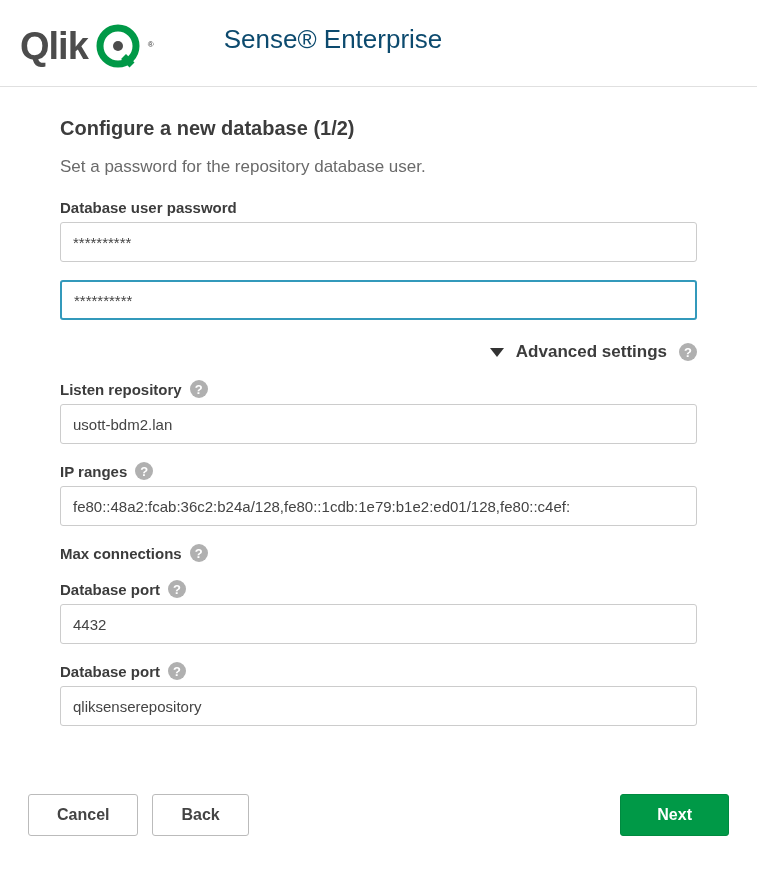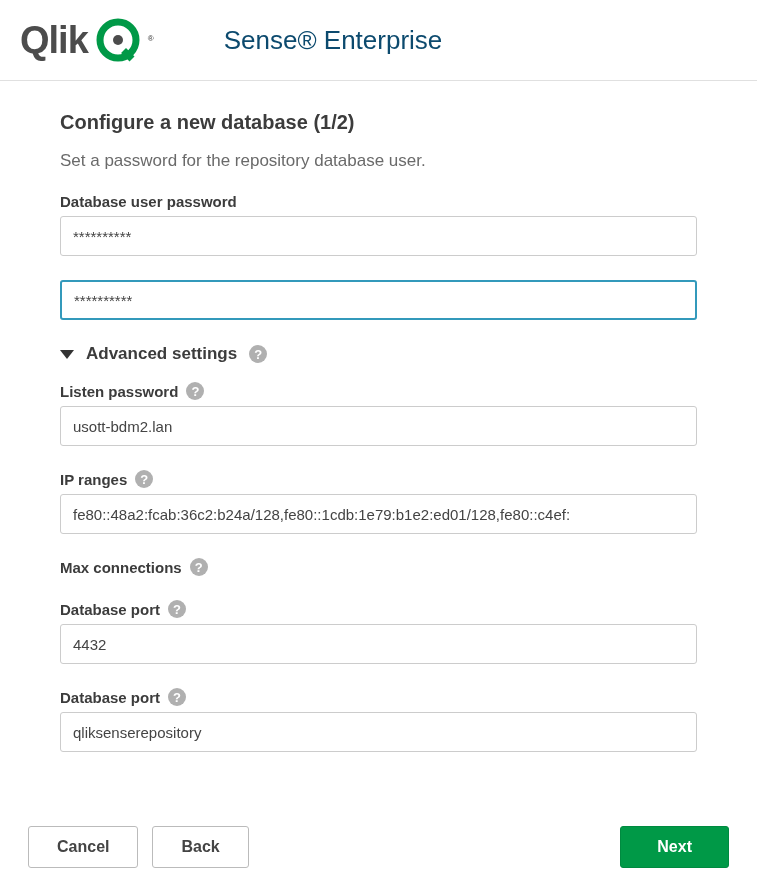--- a/index.html
+++ b/index.html
@@ -4,22 +4,22 @@
 <style>
   * { box-sizing: border-box; margin: 0; padding: 0; }
   body {
     font-family: Arial, Helvetica, sans-serif;
     color: #333;
     background: #fff;
     width: 757px;
   }
   .header {
     display: flex;
-    align-items: center;
-    padding: 18px 20px 18px 20px;
+    align-items: flex-start;
+    padding: 24px 20px 18px 20px;
     border-bottom: 1px solid #e0e0e0;
   }
   .logo {
     display: flex;
     align-items: center;
     gap: 8px;
   }
   .logo-text {
     font-size: 38px;
     font-weight: 800;
@@ -45,21 +45,21 @@
     color: #3c3c3c;
     margin-bottom: 12px;
   }
   .page-subtitle {
     font-size: 17px;
     color: #6a6a6a;
     margin-bottom: 22px;
     margin-top: 17px;
   }
   .field {
-    margin-bottom: 24px;
+    margin-bottom: 18px;
   }
   .field-label {
     font-size: 15px;
     font-weight: 700;
     color: #3c3c3c;
     margin-bottom: 6px;
     display: flex;
     align-items: center;
     gap: 8px;
   }
@@ -75,20 +75,21 @@
     outline: none;
   }
   .input.focused {
     border: 2px solid #3399bb;
   }
   .section-header {
     display: flex;
     align-items: center;
     gap: 12px;
     margin: 22px 0 18px 0;
+    justify-content: flex-end;
   }
   .caret {
     width: 0;
     height: 0;
     border-left: 7px solid transparent;
     border-right: 7px solid transparent;
     border-top: 9px solid #333;
   }
   .section-title {
     font-size: 17px;
@@ -170,21 +171,21 @@
   </div>
 
   <div class="section-header">
     <div class="caret"></div>
     <span class="section-title">Advanced settings</span>
     <span class="help-icon">?</span>
   </div>
 
   <div class="field">
     <div class="field-label">
-      <span>Listen password</span>
+      <span>Listen repository</span>
       <span class="help-icon">?</span>
     </div>
     <input class="input" value="usott-bdm2.lan" style="">
   </div>
 
   <div class="field">
     <div class="field-label">
       <span>IP ranges</span>
       <span class="help-icon">?</span>
     </div>

